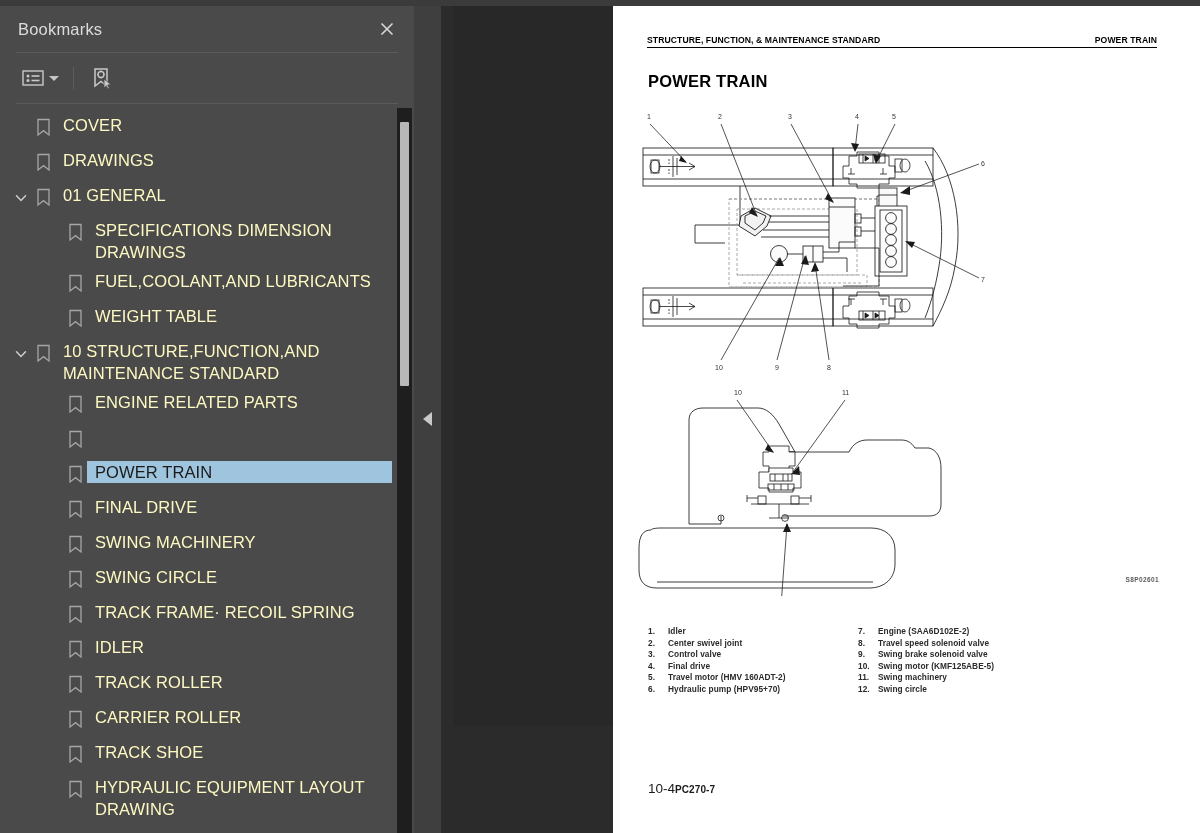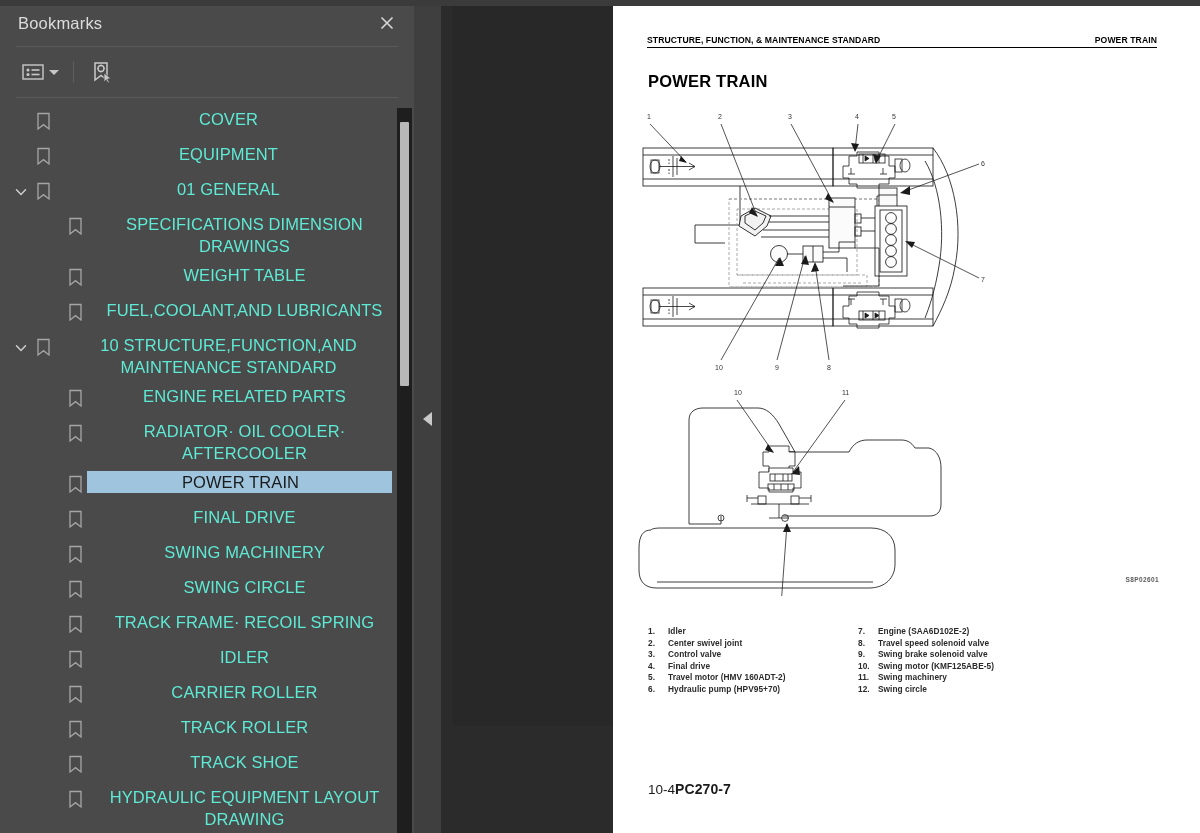--- a/index.html
+++ b/index.html
@@ -31,21 +31,21 @@
 
   
   .sidebar {
     position: relative;
     width: 414px;
     height: 833px;
     background: #4a4a4a;
     display: flex;
     flex-direction: column;
     flex: 0 0 414px;
-    text-align: center;
+    padding-top: 6px;
   }
   .sidebar-header {
     height: 46px;
     flex: 0 0 46px;
     display: flex;
     align-items: center;
     padding: 0 18px 0 18px;
     position: relative;
   }
   .sidebar-title {
@@ -132,21 +132,21 @@
   .twisty.empty { cursor: default; }
   .bm-icon {
     width: 22px;
     flex: 0 0 22px;
     display: flex;
     align-items: flex-start;
     justify-content: center;
     padding-top: 4px;
   }
   .bm-label {
-    color: #5eead4;
+    color: #fef9c3;
     font-size: 16.5px;
     line-height: 22px;
     padding-left: 9px;
     padding-right: 6px;
     letter-spacing: .1px;
     flex: 1 1 auto;
     white-space: normal;
   }
   
   .lvl-0 .twisty { margin-left: 10px; }
@@ -295,21 +295,21 @@
 
   .pg-footer {
     position: absolute;
     left: 35px;
     right: 33px;
     top: 775px;
     display: flex;
     align-items: baseline;
   }
   .pg-num { font-size: 13.5px; color: #1a1a1a; font-weight: 400; }
-  .pg-model { font-size: 14px; color: #1a1a1a; font-weight: bold; letter-spacing: .1px; }
+  .pg-model { font-size: 10px; color: #1a1a1a; font-weight: bold; letter-spacing: .1px; }
 
   .fig-label {
     font-family: "Liberation Sans", sans-serif;
     font-size: 7px;
     fill: #333;
   }
 </style>
 </head>
 <body>
 
@@ -367,21 +367,21 @@
             </div>
             <div class="bm-label">COVER</div>
           </div>
           <div class="bm-row lvl-0">
             <div class="twisty empty"></div>
             <div class="bm-icon">
               <svg width="15" height="19" viewBox="0 0 15 19">
                 <path d="M2 1.5 H13 V17 L7.5 12.7 L2 17 Z" fill="none" stroke="#a6a6a6" stroke-width="1.3"></path>
               </svg>
             </div>
-            <div class="bm-label">EQUIPMENT</div>
+            <div class="bm-label">DRAWINGS</div>
           </div>
           <div class="bm-row lvl-0">
             <div class="twisty">
               <svg width="14" height="14" viewBox="0 0 14 14">
                 <path d="M2.5 4.8 L7 9.4 L11.5 4.8" fill="none" stroke="#cfcfcf" stroke-width="1.5" stroke-linecap="round"></path>
               </svg>
             </div>
             <div class="bm-icon">
               <svg width="15" height="19" viewBox="0 0 15 19">
                 <path d="M2 1.5 H13 V17 L7.5 12.7 L2 17 Z" fill="none" stroke="#a6a6a6" stroke-width="1.3"></path>
@@ -400,31 +400,31 @@
             <div class="bm-label">SPECIFICATIONS DIMENSION DRAWINGS</div>
           </div>
           <div class="bm-row lvl-1">
             <div class="pad"></div>
             <div class="twisty empty"></div>
             <div class="bm-icon">
               <svg width="15" height="19" viewBox="0 0 15 19">
                 <path d="M2 1.5 H13 V17 L7.5 12.7 L2 17 Z" fill="none" stroke="#a6a6a6" stroke-width="1.3"></path>
               </svg>
             </div>
+            <div class="bm-label">FUEL,COOLANT,AND LUBRICANTS</div>
+          </div>
+          <div class="bm-row lvl-1">
+            <div class="pad"></div>
+            <div class="twisty empty"></div>
+            <div class="bm-icon">
+              <svg width="15" height="19" viewBox="0 0 15 19">
+                <path d="M2 1.5 H13 V17 L7.5 12.7 L2 17 Z" fill="none" stroke="#a6a6a6" stroke-width="1.3"></path>
+              </svg>
+            </div>
             <div class="bm-label">WEIGHT TABLE</div>
-          </div>
-          <div class="bm-row lvl-1">
-            <div class="pad"></div>
-            <div class="twisty empty"></div>
-            <div class="bm-icon">
-              <svg width="15" height="19" viewBox="0 0 15 19">
-                <path d="M2 1.5 H13 V17 L7.5 12.7 L2 17 Z" fill="none" stroke="#a6a6a6" stroke-width="1.3"></path>
-              </svg>
-            </div>
-            <div class="bm-label">FUEL,COOLANT,AND LUBRICANTS</div>
           </div>
           <div class="bm-row lvl-0">
             <div class="twisty">
               <svg width="14" height="14" viewBox="0 0 14 14">
                 <path d="M2.5 4.8 L7 9.4 L11.5 4.8" fill="none" stroke="#cfcfcf" stroke-width="1.5" stroke-linecap="round"></path>
               </svg>
             </div>
             <div class="bm-icon">
               <svg width="15" height="19" viewBox="0 0 15 19">
                 <path d="M2 1.5 H13 V17 L7.5 12.7 L2 17 Z" fill="none" stroke="#a6a6a6" stroke-width="1.3"></path>
@@ -443,21 +443,20 @@
             <div class="bm-label">ENGINE RELATED PARTS</div>
           </div>
           <div class="bm-row lvl-1">
             <div class="pad"></div>
             <div class="twisty empty"></div>
             <div class="bm-icon">
               <svg width="15" height="19" viewBox="0 0 15 19">
                 <path d="M2 1.5 H13 V17 L7.5 12.7 L2 17 Z" fill="none" stroke="#a6a6a6" stroke-width="1.3"></path>
               </svg>
             </div>
-            <div class="bm-label">RADIATOR· OIL COOLER· AFTERCOOLER</div>
           </div>
           <div class="bm-row lvl-1 selected">
             <div class="pad"></div>
             <div class="twisty empty"></div>
             <div class="bm-icon">
               <svg width="15" height="19" viewBox="0 0 15 19">
                 <path d="M2 1.5 H13 V17 L7.5 12.7 L2 17 Z" fill="none" stroke="#a6a6a6" stroke-width="1.3"></path>
               </svg>
             </div>
             <div class="bm-label">POWER TRAIN</div>
@@ -513,31 +512,31 @@
             <div class="bm-label">IDLER</div>
           </div>
           <div class="bm-row lvl-1">
             <div class="pad"></div>
             <div class="twisty empty"></div>
             <div class="bm-icon">
               <svg width="15" height="19" viewBox="0 0 15 19">
                 <path d="M2 1.5 H13 V17 L7.5 12.7 L2 17 Z" fill="none" stroke="#a6a6a6" stroke-width="1.3"></path>
               </svg>
             </div>
+            <div class="bm-label">TRACK ROLLER</div>
+          </div>
+          <div class="bm-row lvl-1">
+            <div class="pad"></div>
+            <div class="twisty empty"></div>
+            <div class="bm-icon">
+              <svg width="15" height="19" viewBox="0 0 15 19">
+                <path d="M2 1.5 H13 V17 L7.5 12.7 L2 17 Z" fill="none" stroke="#a6a6a6" stroke-width="1.3"></path>
+              </svg>
+            </div>
             <div class="bm-label">CARRIER ROLLER</div>
-          </div>
-          <div class="bm-row lvl-1">
-            <div class="pad"></div>
-            <div class="twisty empty"></div>
-            <div class="bm-icon">
-              <svg width="15" height="19" viewBox="0 0 15 19">
-                <path d="M2 1.5 H13 V17 L7.5 12.7 L2 17 Z" fill="none" stroke="#a6a6a6" stroke-width="1.3"></path>
-              </svg>
-            </div>
-            <div class="bm-label">TRACK ROLLER</div>
           </div>
           <div class="bm-row lvl-1">
             <div class="pad"></div>
             <div class="twisty empty"></div>
             <div class="bm-icon">
               <svg width="15" height="19" viewBox="0 0 15 19">
                 <path d="M2 1.5 H13 V17 L7.5 12.7 L2 17 Z" fill="none" stroke="#a6a6a6" stroke-width="1.3"></path>
               </svg>
             </div>
             <div class="bm-label">TRACK SHOE</div>

